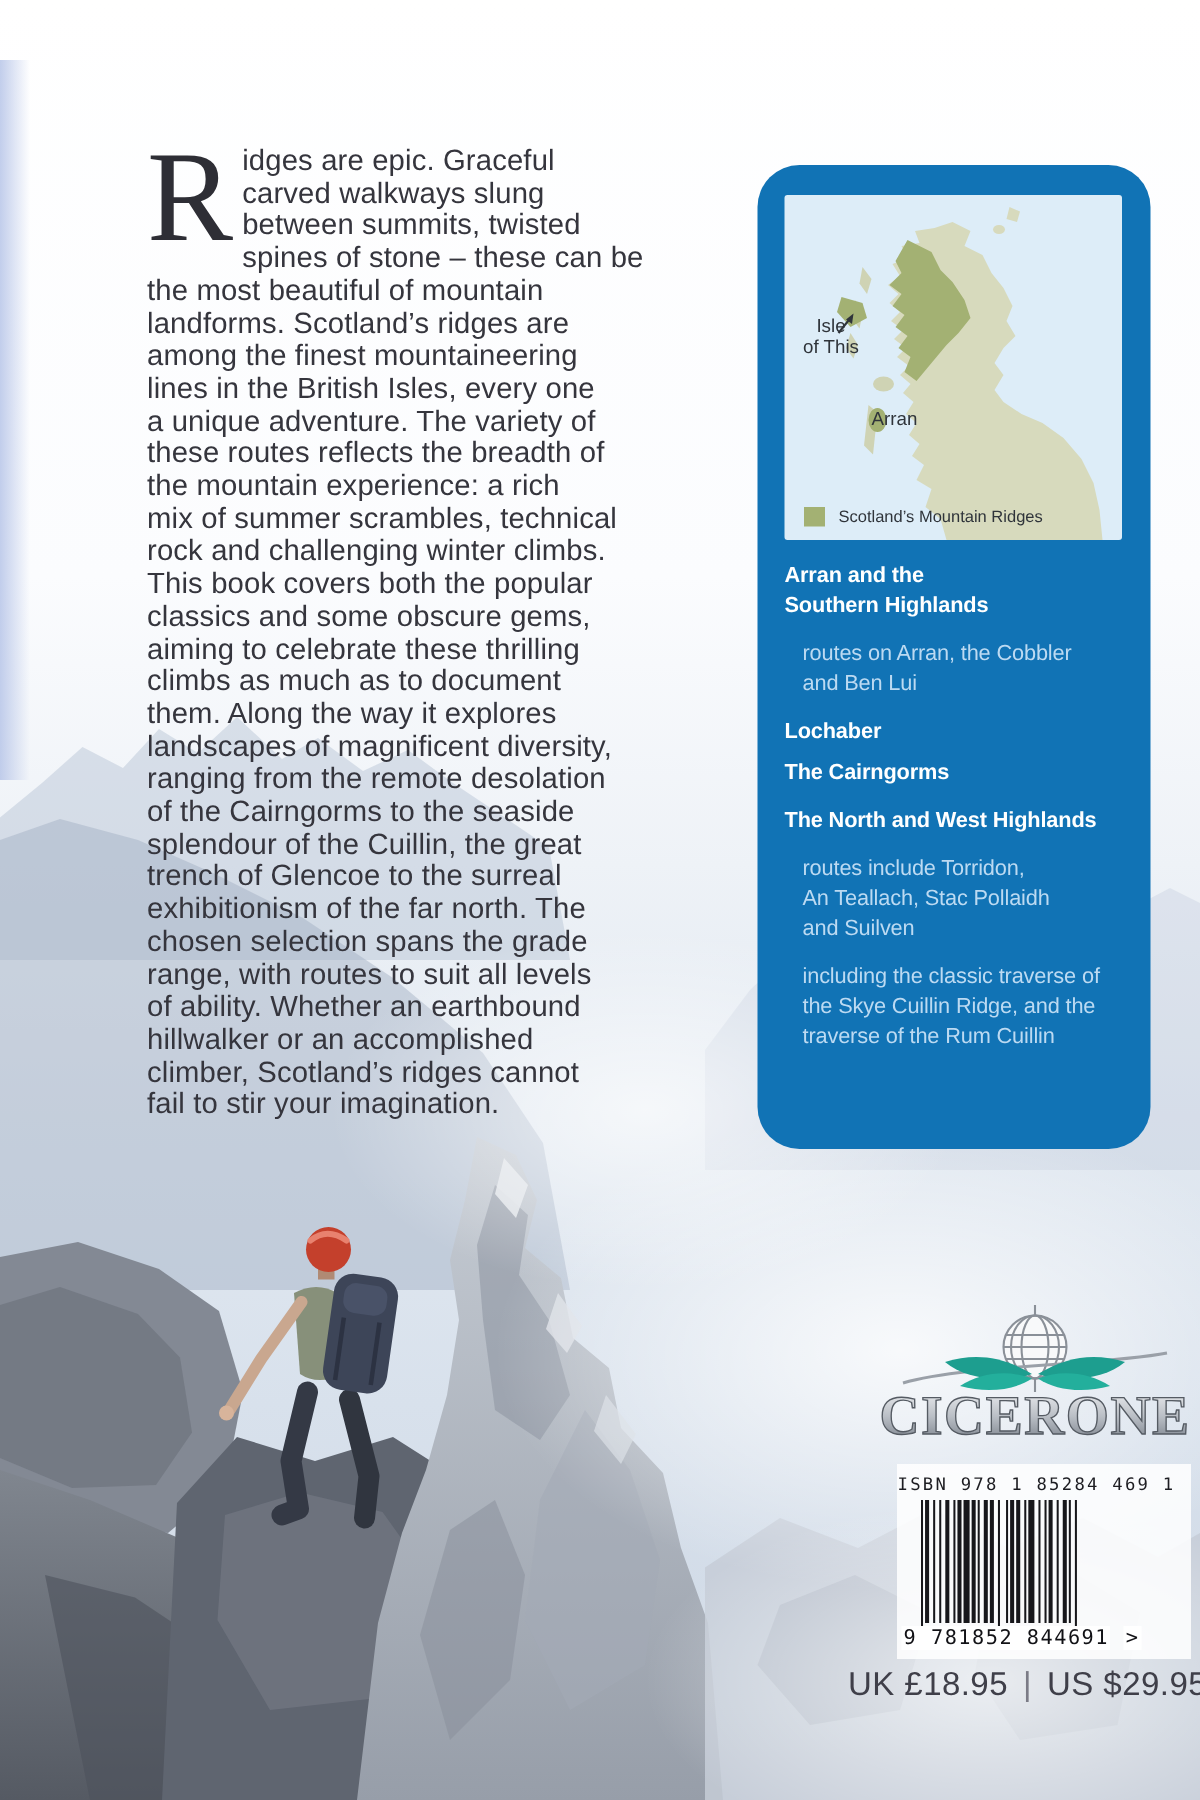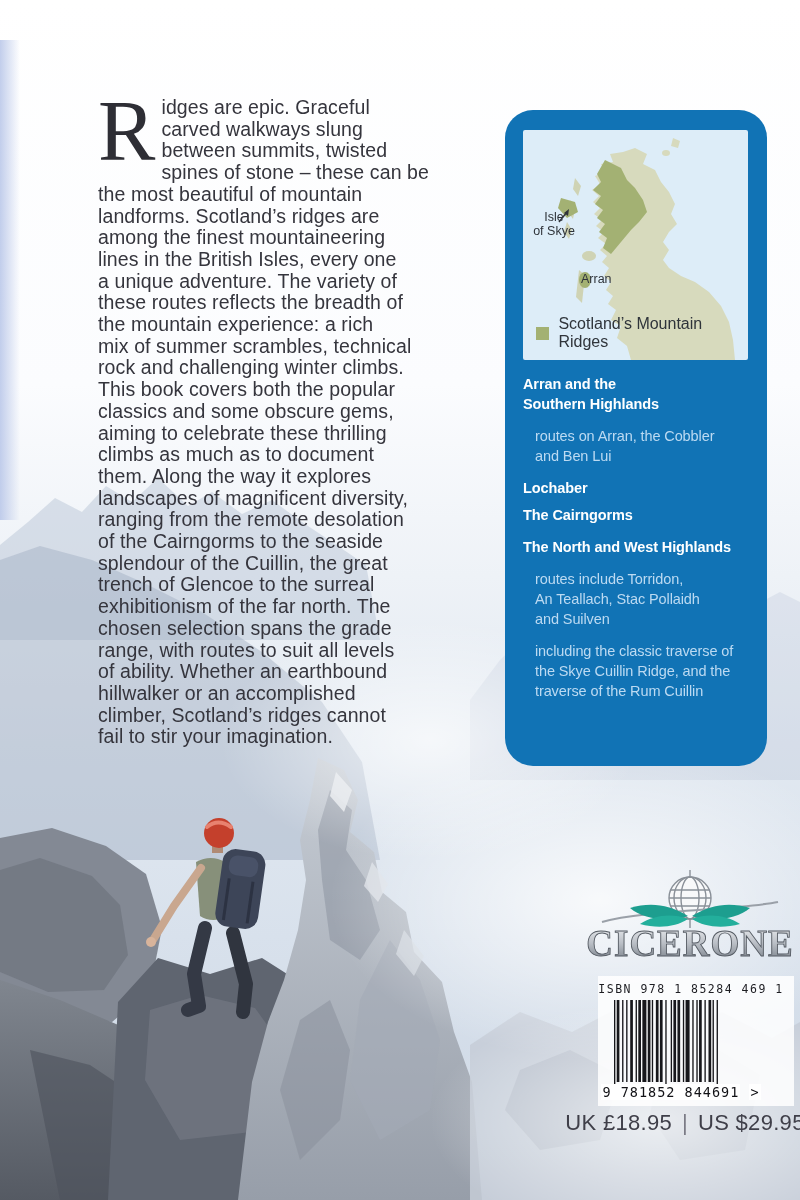--- a/index.html
+++ b/index.html
@@ -20,21 +20,21 @@
          background:#1173b5;border-radius:28px;}
   .map-box{position:absolute;left:18px;top:20px;width:225px;height:230px;
          background:#ddedf8;border-radius:2px;overflow:hidden;}
   .map-box svg{position:absolute;left:0;top:0;}
   .map-label{position:absolute;color:#2f343a;font-size:12.5px;line-height:14px;
          white-space:pre-line;text-align:center;}
   .lbl-skye{left:2px;top:80px;width:58px;}
   .lbl-arran{left:58px;top:142px;text-align:right;}
   .legend{position:absolute;left:13px;bottom:9px;display:flex;align-items:center;}
   .legend .swatch{width:14px;height:13px;background:#a3b173;margin-right:9px;}
-  .legend .txt{font-size:16px;color:#2f343a;}
+  .legend .txt{font-size:11px;color:#2f343a;}
 
   .sections{position:absolute;left:18px;top:264px;width:240px;}
   .section{margin-bottom:7px;}
   .section h4{margin:0;font-size:14.5px;font-weight:bold;color:#ffffff;
          line-height:20px;letter-spacing:-.1px;white-space:pre-line;}
   .section p{margin:12px;font-size:14.5px;color:#bcdaf2;line-height:20px;
          letter-spacing:-.1px;white-space:pre-line;}
 
   
   .logo{position:absolute;left:580px;top:860px;width:220px;height:112px;}
@@ -183,21 +183,21 @@
         <ellipse cx="66" cy="126" rx="7" ry="5" fill="#cfd3b4"></ellipse>
 
         <path d="M82,30 L98,38 L104,50 L112,58 L120,70 L124,82 L116,92 L108,100 L98,112 L88,124 L80,118 L84,108 L76,102 L82,94 L74,88 L80,80 L72,74 L78,66 L70,60 L78,52 L74,44 Z" fill="#a3b173"></path>
         <path d="M38,68 L52,72 L55,82 L44,88 L35,78 Z" fill="#a3b173"></path>
         <ellipse cx="62" cy="150" rx="6" ry="8" fill="#a3b173"></ellipse>
 
         <line x1="36" y1="92" x2="44" y2="82" stroke="#2f343a" stroke-width="1.4"></line>
         <polygon points="46,79 41,83 45,86" fill="#2f343a"></polygon>
       </svg>
       <div class="map-label lbl-skye">Isle
-of Skye</div>
+of This</div>
       <div class="map-label lbl-arran">Arran</div>
       <div class="legend">
         <span class="swatch"></span>
         <span class="txt">Scotland’s Mountain Ridges</span>
       </div>
     </div>
 
     <div class="sections">
       <div class="section">
         <h4>Arran and the

